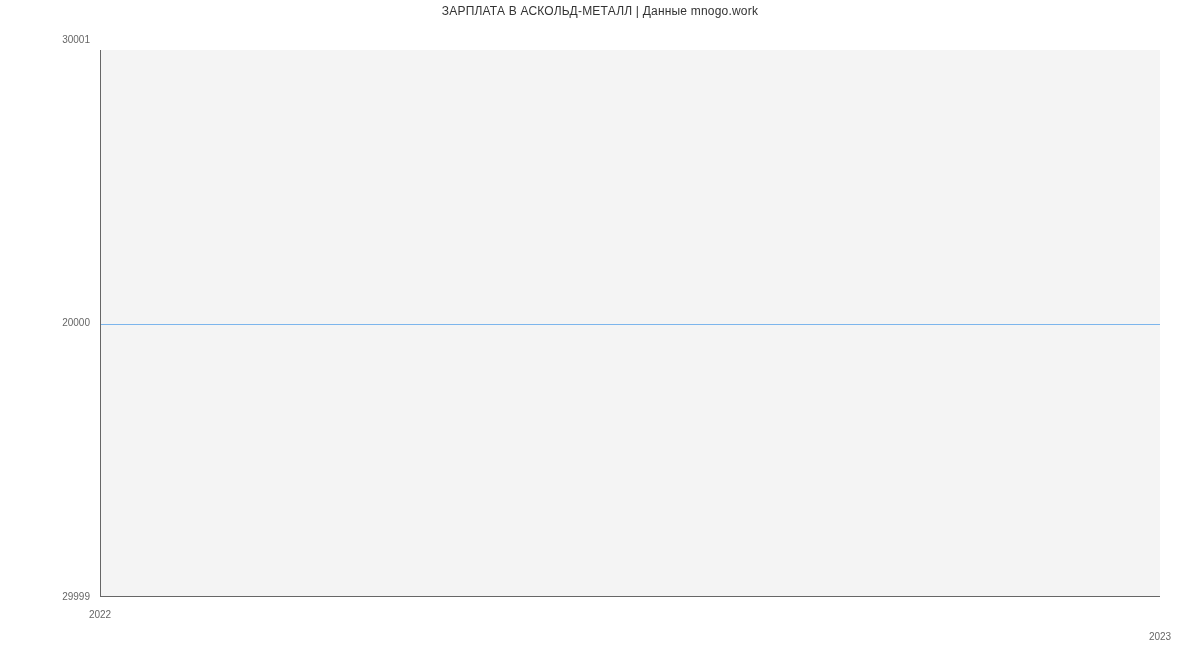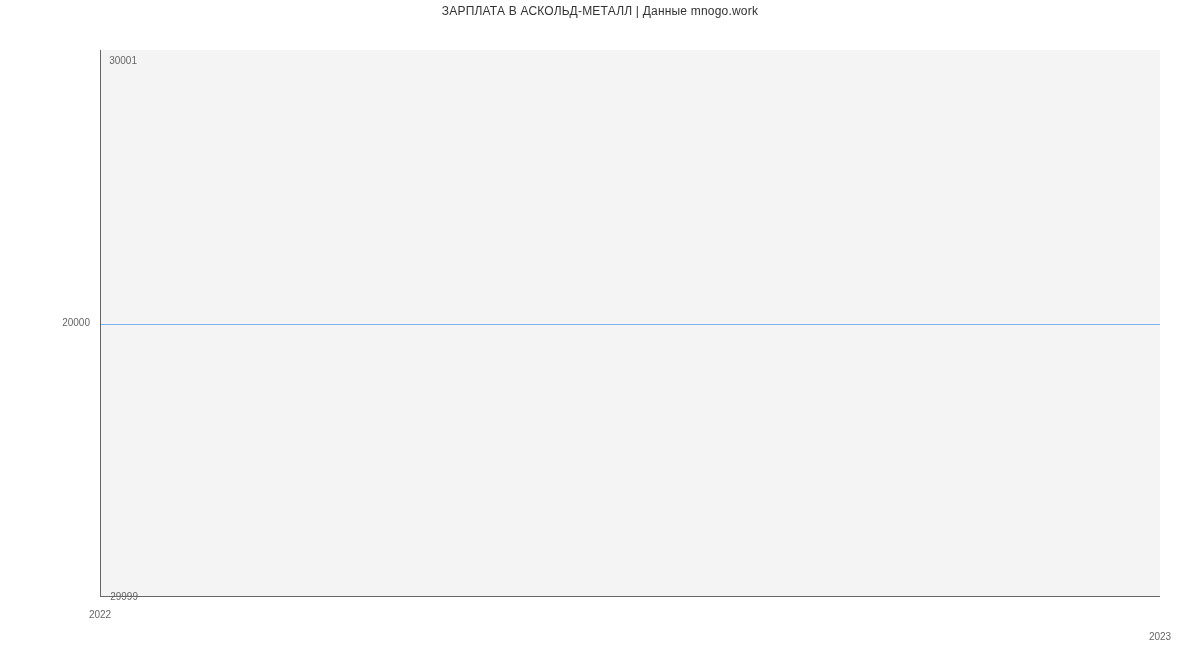--- a/index.html
+++ b/index.html
@@ -54,19 +54,19 @@
 </head>
 <body>
 
 <div class="chart-wrap">
   <div class="title">ЗАРПЛАТА В  АСКОЛЬД-МЕТАЛЛ | Данные mnogo.work</div>
 
   <div class="plot">
     <div class="data-line" style="left: 0px; width: 1059px; top: 274px;"></div>
   </div>
 
-  <div class="y-tick" style="left:0; top:592px;padding-left:48px;">29999</div>
+  <div class="y-tick" style="left:0; top:592px;">29999</div>
   <div class="y-tick" style="left:0; top:318px;">20000</div>
-  <div class="y-tick" style="left:0; top:56px;margin-left:47px;">30001</div>
+  <div class="y-tick" style="left:0; top:35px;">30001</div>
 
   <div class="x-tick" style="left:100px; top:610px;">2022</div>
   <div class="x-tick" style="left:1160px; top:632px;">2023</div>
 </div>
 
 </body></html>

